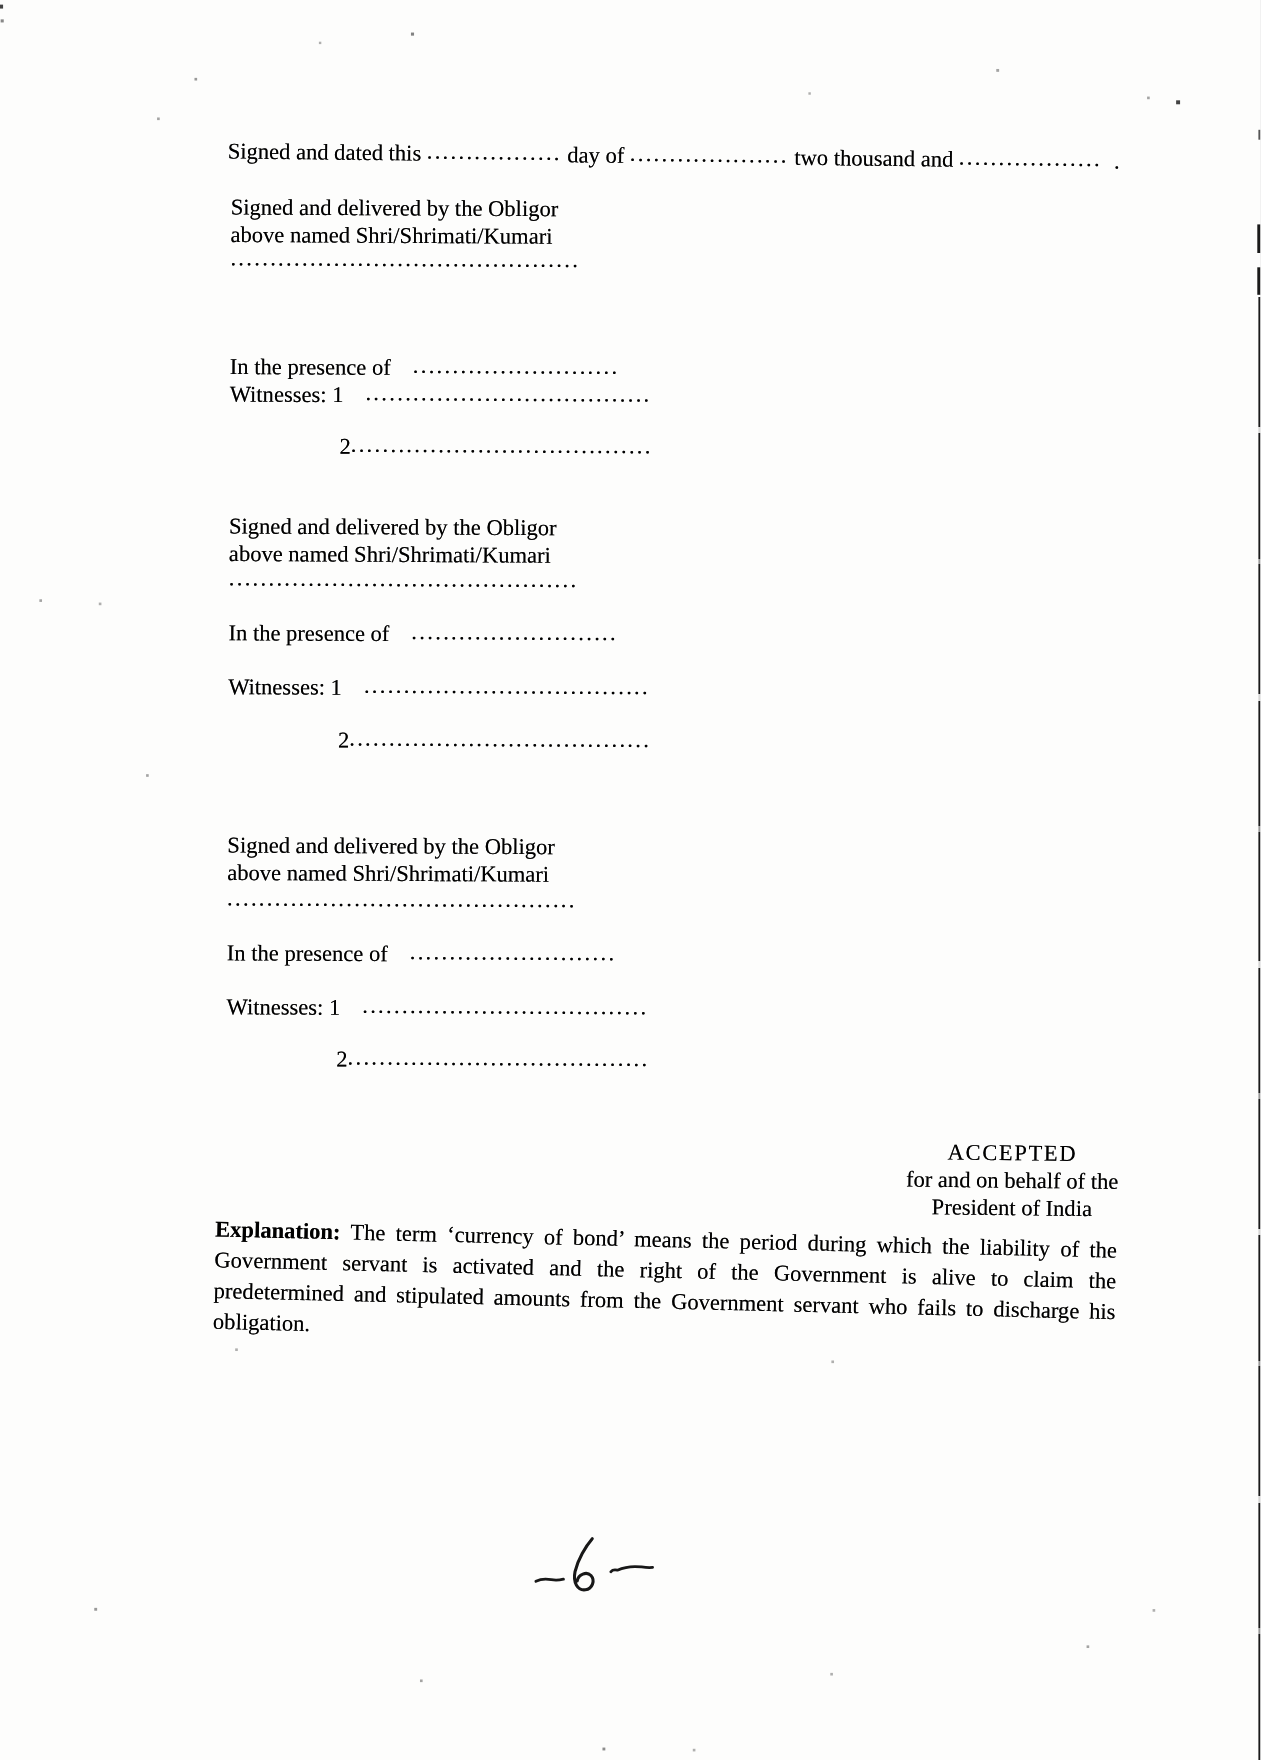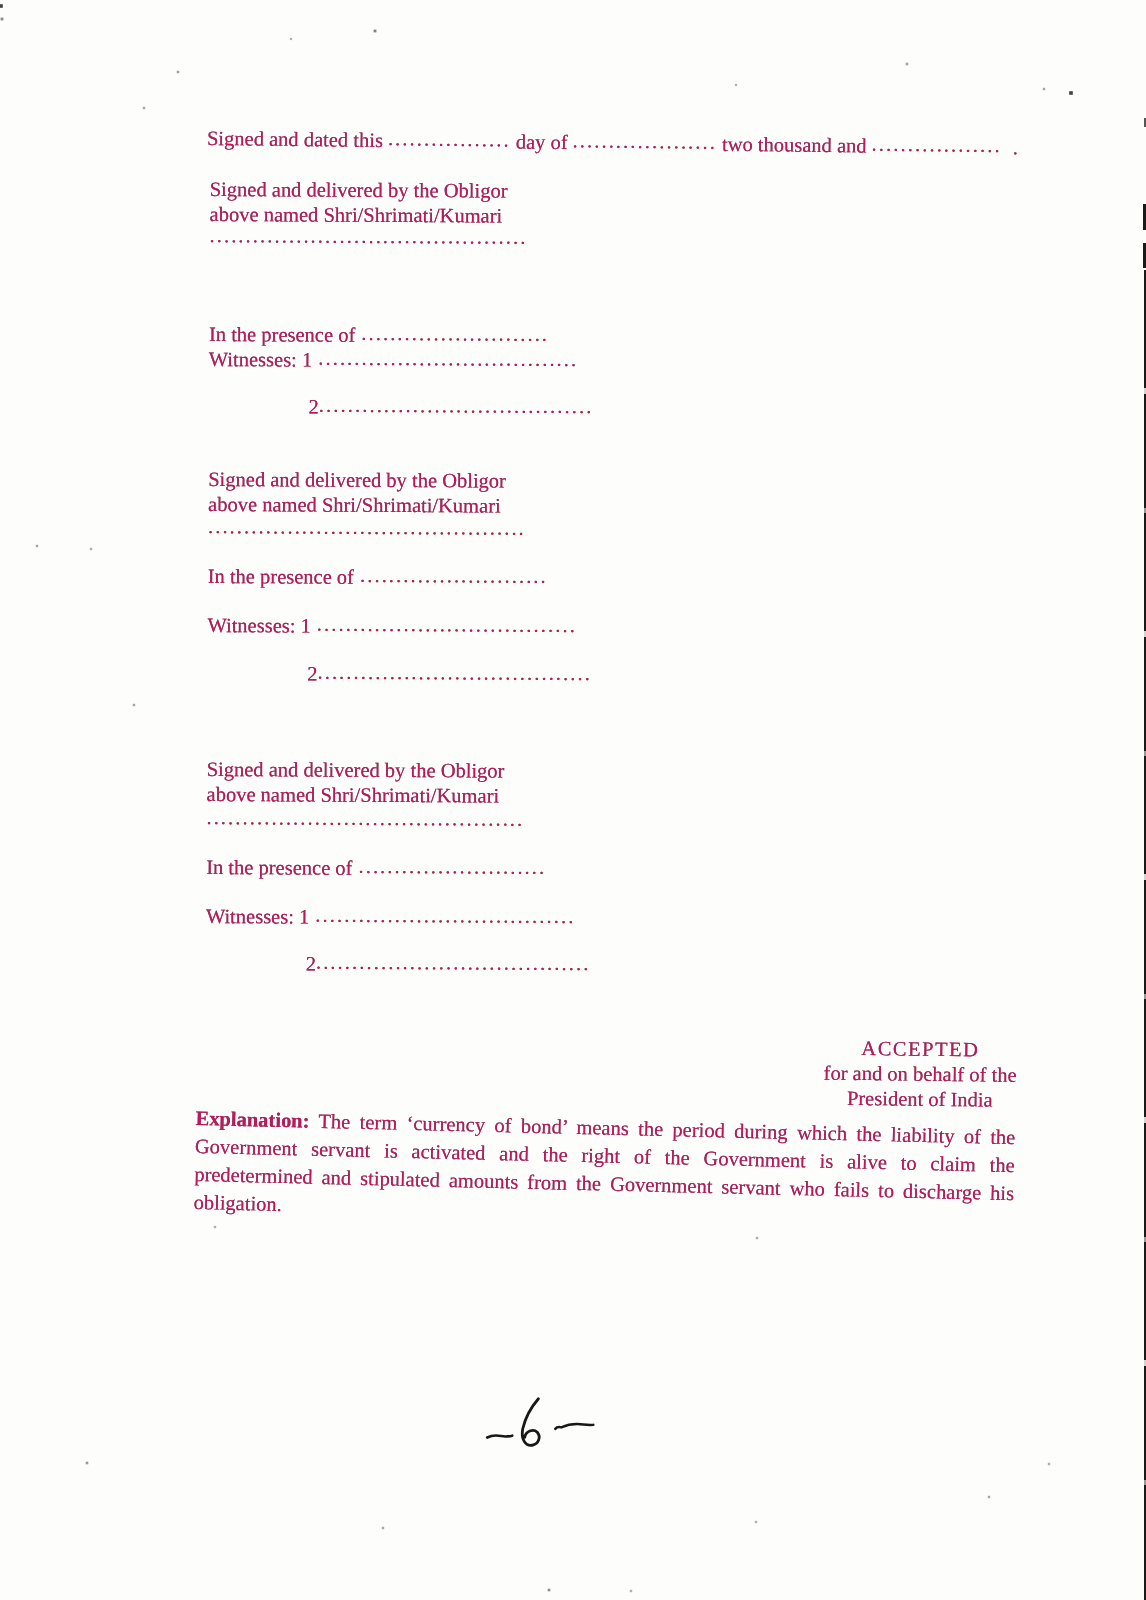--- a/index.html
+++ b/index.html
@@ -4,21 +4,21 @@
 <style>
   * { box-sizing: border-box; }
   html, body { margin: 0; padding: 0; background: #e8e8e8; }
   .page {
     position: relative;
     width: 1146px;
     height: 1600px;
     background: #fdfdfc;
     overflow: hidden;
     font-family: "Liberation Serif", "DejaVu Serif", serif;
-    color: #be185d;
+    color: #000000;
   }
   
   .content {
     position: absolute;
     inset: 0;
     transform: rotate(0.3deg);
     transform-origin: 200px 140px;
   }
   .line {
     position: absolute;
@@ -39,21 +39,21 @@
 
   
   .ob1  { left: 210px; }
   .w2   { left: 310px; }
   .b0-l1 { top: 177px; } .b0-l2 { top: 202px; } .b0-dt { top: 225px; }
   .b0-pr { top: 322px; } .b0-w1 { top: 347px; } .b0-w2 { top: 394px; }
   .b1-l1 { top: 467px; } .b1-l2 { top: 492px; } .b1-dt { top: 516px; }
   .b1-pr { top: 564px; } .b1-w1 { top: 613px; } .b1-w2 { top: 661px; }
   .b2-l1 { top: 757px; } .b2-l2 { top: 782px; } .b2-dt { top: 807px; }
   .b2-pr { top: 855px; } .b2-w1 { top: 904px; } .b2-w2 { top: 951px; }
-  .lbl-gap { margin-right: 6px; }
+  .lbl-gap { margin-right: 20px; }
 
   
   .accepted {
     position: absolute;
     top: 1033px; left: 780px; width: 290px;
     text-align: center;
     transform: rotate(0.35deg);
   }
   .accepted p {
     margin: 0;

